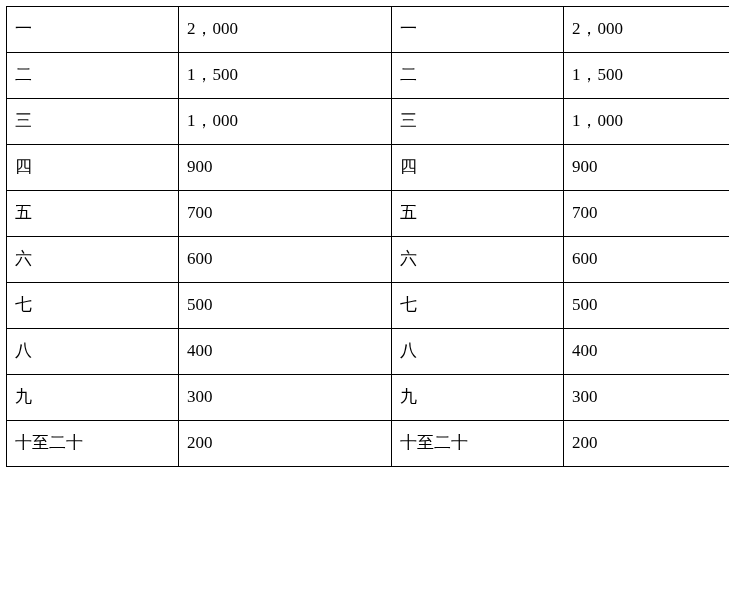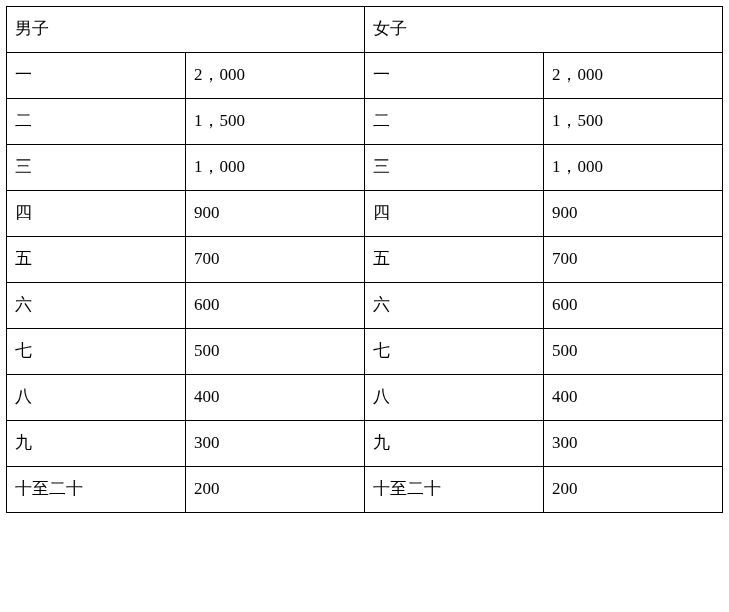--- a/index.html
+++ b/index.html
@@ -43,28 +43,20 @@
   .cell-text {
     display: block;
   }
 </style>
 </head>
 <body>
 
 <div class="page">
   <table class="prize-table">
     <tbody>
-      <tr>
-        <td class="col-rank-m gender-head" colspan="2">
-          <span class="cell-text">男子</span>
-        </td>
-        <td class="col-rank-f gender-head" colspan="2">
-          <span class="cell-text">女子</span>
-        </td>
-      </tr>
 
       <tr>
         <td class="col-rank-m">
             <span class="cell-text">一</span>
           </td>
         <td class="col-prize-m">
             <span class="cell-text">2，000</span>
           </td>
         <td class="col-rank-f">
             <span class="cell-text">一</span>

